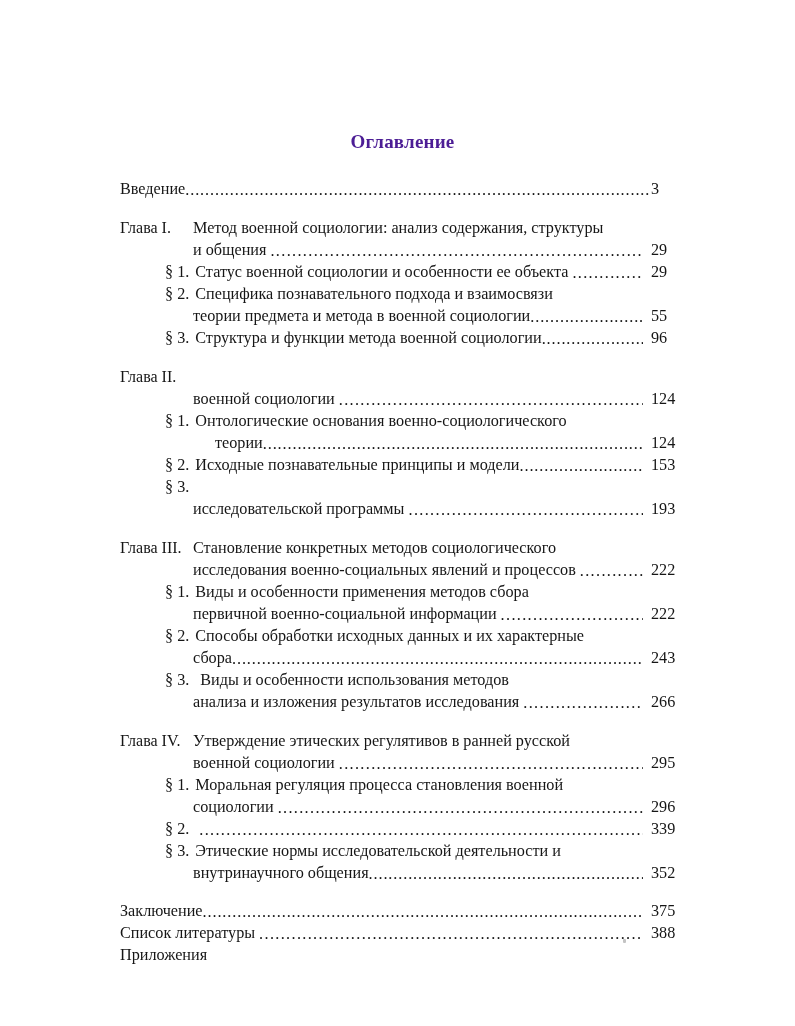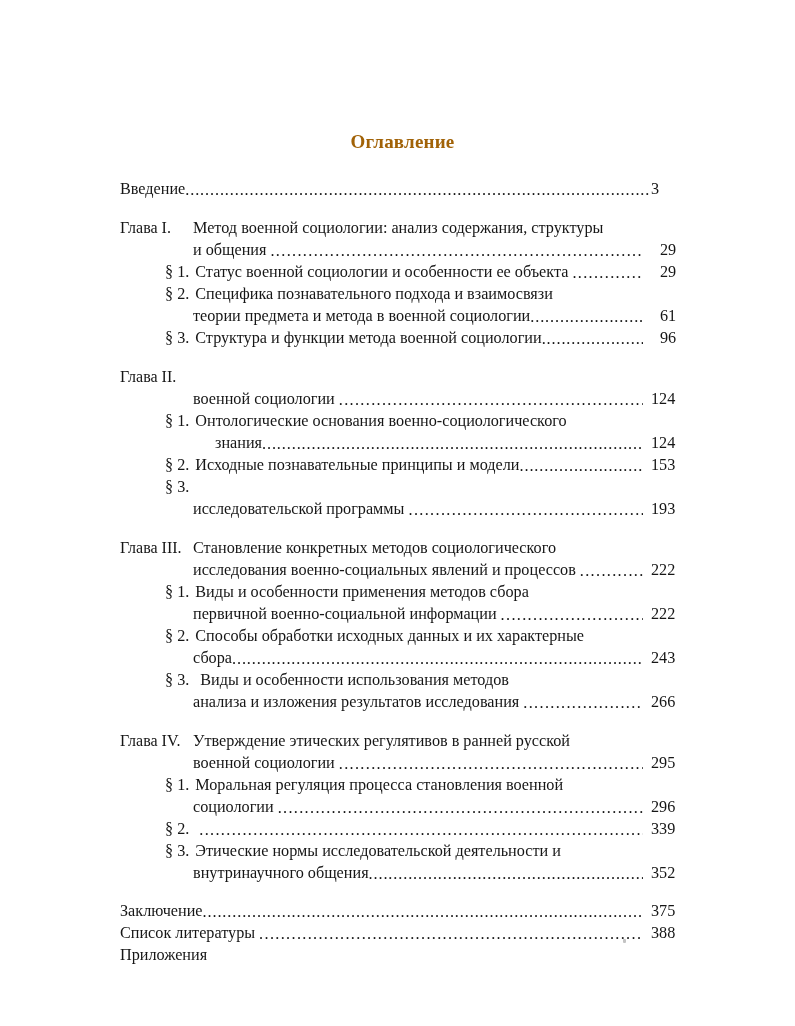--- a/index.html
+++ b/index.html
@@ -27,21 +27,21 @@
   
   .toc-title {
     position: absolute;
     left: 0;
     top: 131px;
     width: 795px;
     text-align: center;
     font-size: 19px;
     font-weight: bold;
     letter-spacing: 0.2px;
-    color: #a16207;
+    color: #4c1d95;
   }
   .toc-title .t-inner { margin-left: 10px; }
 
   
   .toc-body {
     position: absolute;
     left: 120px;
     top: 178px;
     width: 565px;
   }
@@ -106,21 +106,21 @@
   .leader.pre { margin-left: 4px; }
 
   
   .pg {
     flex: 0 0 auto;
     text-align: left;
     font-size: 16.2px;
     padding-left: 7px;
   }
   .pg.w3  { width: 34px; padding-left: 8px; }
-  .pg.w2  { width: 34px; padding-left: 8px; text-align: center; }
+  .pg.w2  { width: 34px; padding-left: 8px; }
   .pg.w1  { width: 34px; padding-left: 0px; }
   .pg.nogap { padding-left: 0; }
 
   
   .speck {
     position: absolute;
     left: 623px;
     top: 939px;
     width: 3px;
     height: 4px;
@@ -166,21 +166,21 @@
         <span class="pg w2">29</span>
       </div>
 
       <div class="row">
         <span class="sec-label">§ 2.</span>
         <span class="txt">Специфика познавательного подхода и взаимосвязи</span>
       </div>
       <div class="row">
         <span class="txt ind-73">теории предмета и метода в военной социологии</span>
         <span class="leader tight"></span>
-        <span class="pg w2">61</span>
+        <span class="pg w2">55</span>
       </div>
 
       <div class="row">
         <span class="sec-label">§ 3.</span>
         <span class="txt">Структура и функции метода военной социологии</span>
         <span class="leader tight"></span>
         <span class="pg w2">96</span>
       </div>
     </div>
 
@@ -192,21 +192,21 @@
         <span class="txt ind-73">военной социологии</span>
         <span class="leader pre"></span>
         <span class="pg w3">124</span>
       </div>
 
       <div class="row">
         <span class="sec-label">§ 1.</span>
         <span class="txt">Онтологические основания военно-социологического</span>
       </div>
       <div class="row">
-        <span class="txt ind-95">знания</span>
+        <span class="txt ind-95">теории</span>
         <span class="leader tight"></span>
         <span class="pg w3">124</span>
       </div>
 
       <div class="row">
         <span class="sec-label">§ 2.</span>
         <span class="txt">Исходные познавательные принципы и модели</span>
         <span class="leader tight"></span>
         <span class="pg w3">153</span>
       </div>

